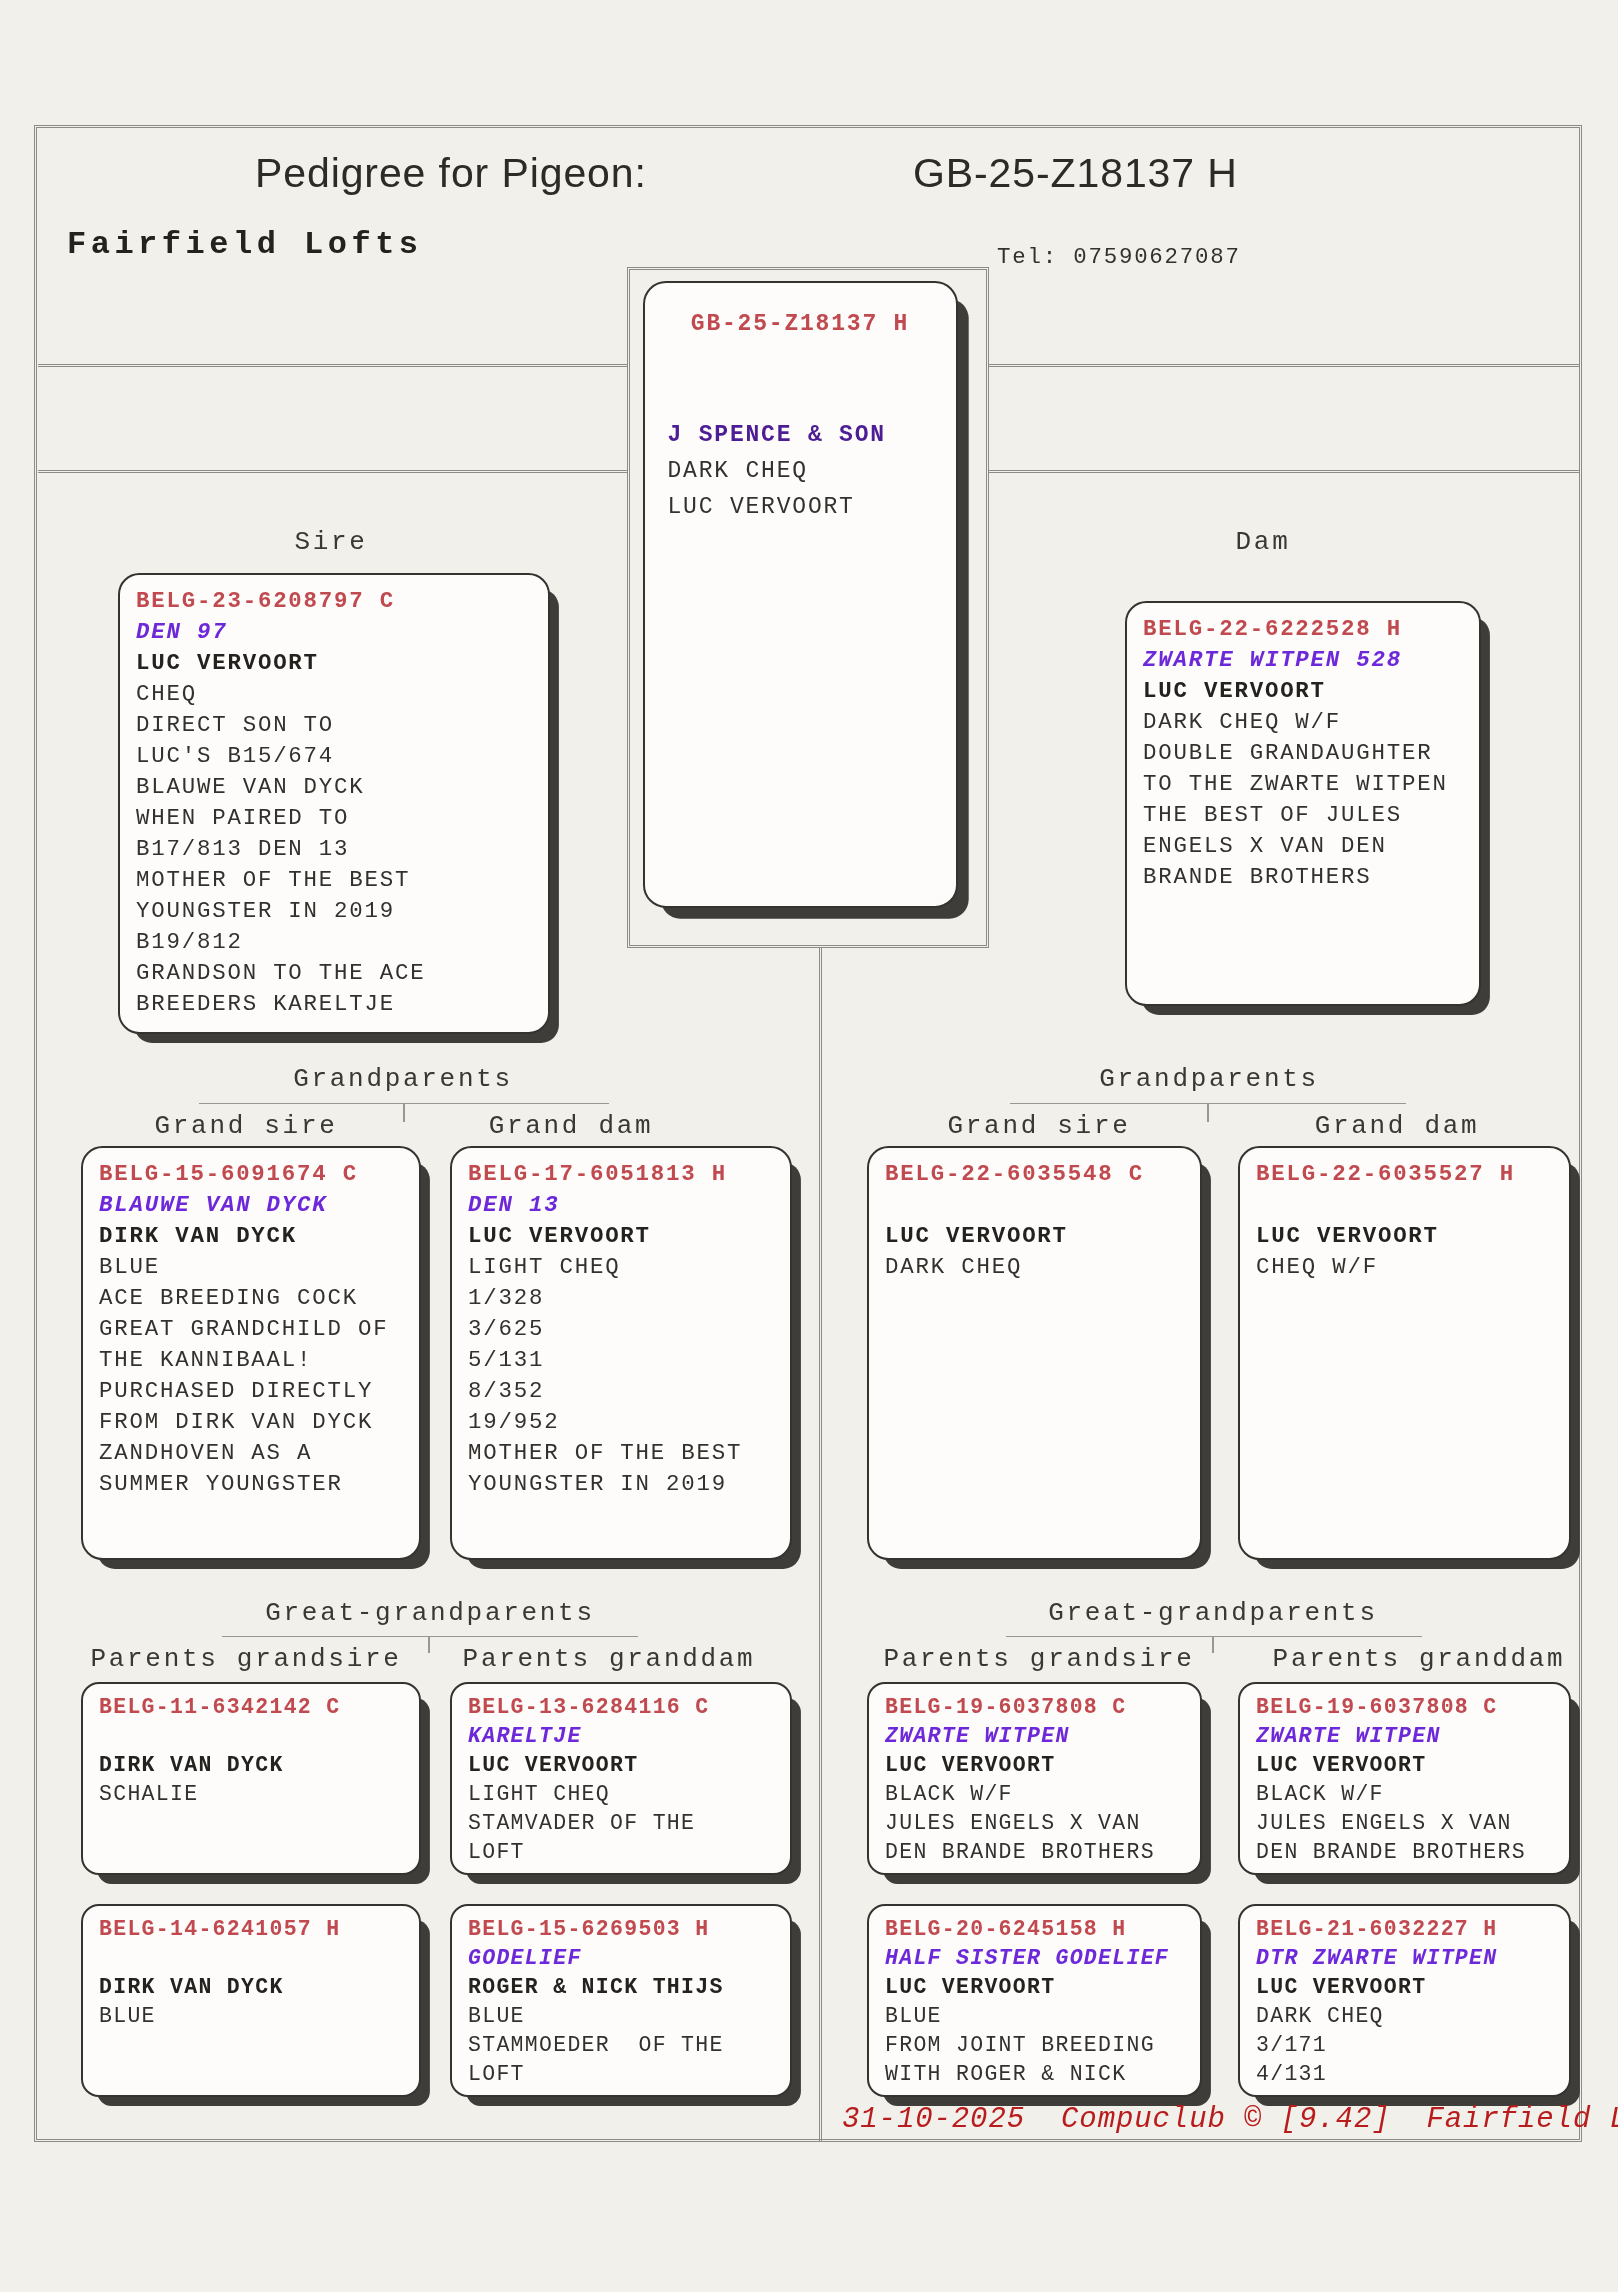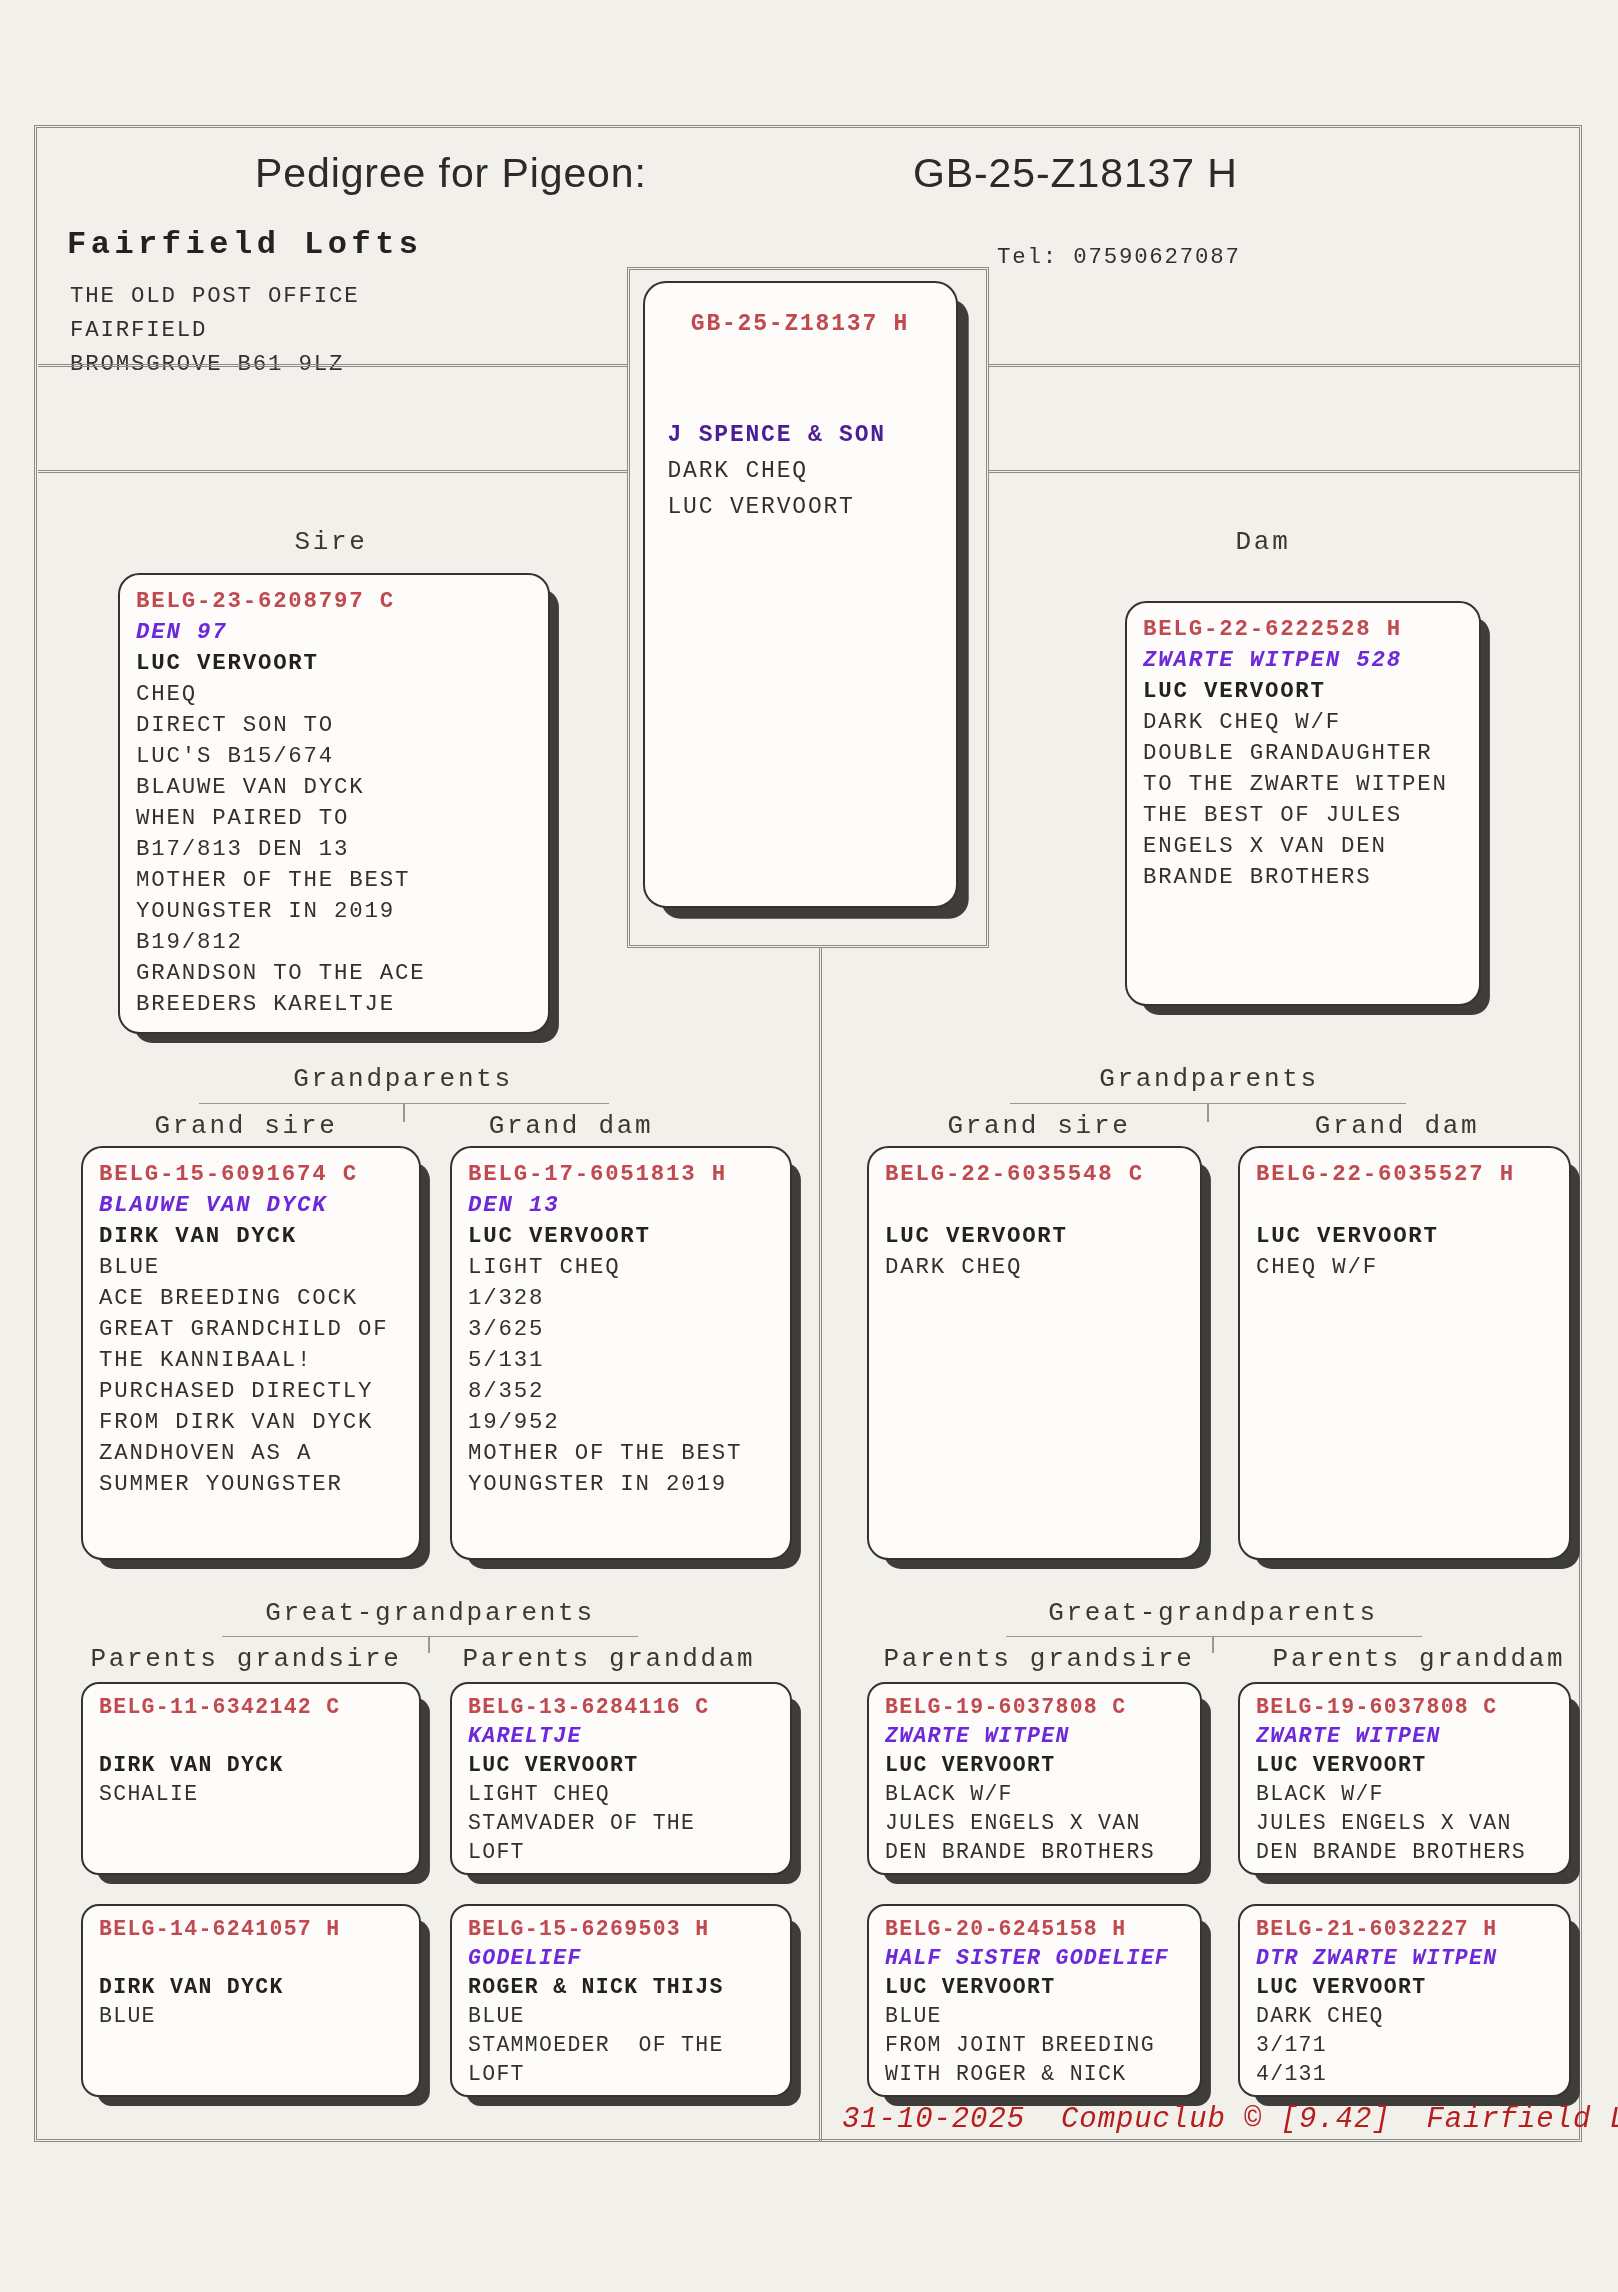--- a/index.html
+++ b/index.html
@@ -57,25 +57,20 @@
 <body>
 
 <div id="page">
 
   <div class="abs dblframe" style="left:34px;top:125px;width:1548px;height:2017px;"></div>
 
   <div class="abs sans title" style="left:255px;top:150px;">Pedigree for Pigeon:</div>
   <div class="abs sans title" style="left:913px;top:150px;">GB-25-Z18137 H</div>
 
   <div class="abs loftname" style="left:67px;top:226px;">Fairfield Lofts</div>
-  <div class="abs addr" style="left:70px;top:279px;">
-    <div>THE OLD POST OFFICE</div>
-    <div>FAIRFIELD</div>
-    <div>BROMSGROVE B61 9LZ</div>
-  </div>
   <div class="abs tel" style="left:997px;top:244px;">Tel: 07590627087</div>
 
   <div class="abs sideband" style="left:38px;top:364px;width:1541px;height:109px;"></div>
 
   <div class="abs divider" style="left:819px;top:473px;height:1669px;"></div>
 
   <div class="abs cardframe" style="left:627px;top:267px;width:362px;height:681px;">
     <div class="abs subjcard" style="left:12.5px;top:10.7px;width:315px;height:627px;">
       <div class="ring">GB-25-Z18137 H</div>
       <div class="body">

